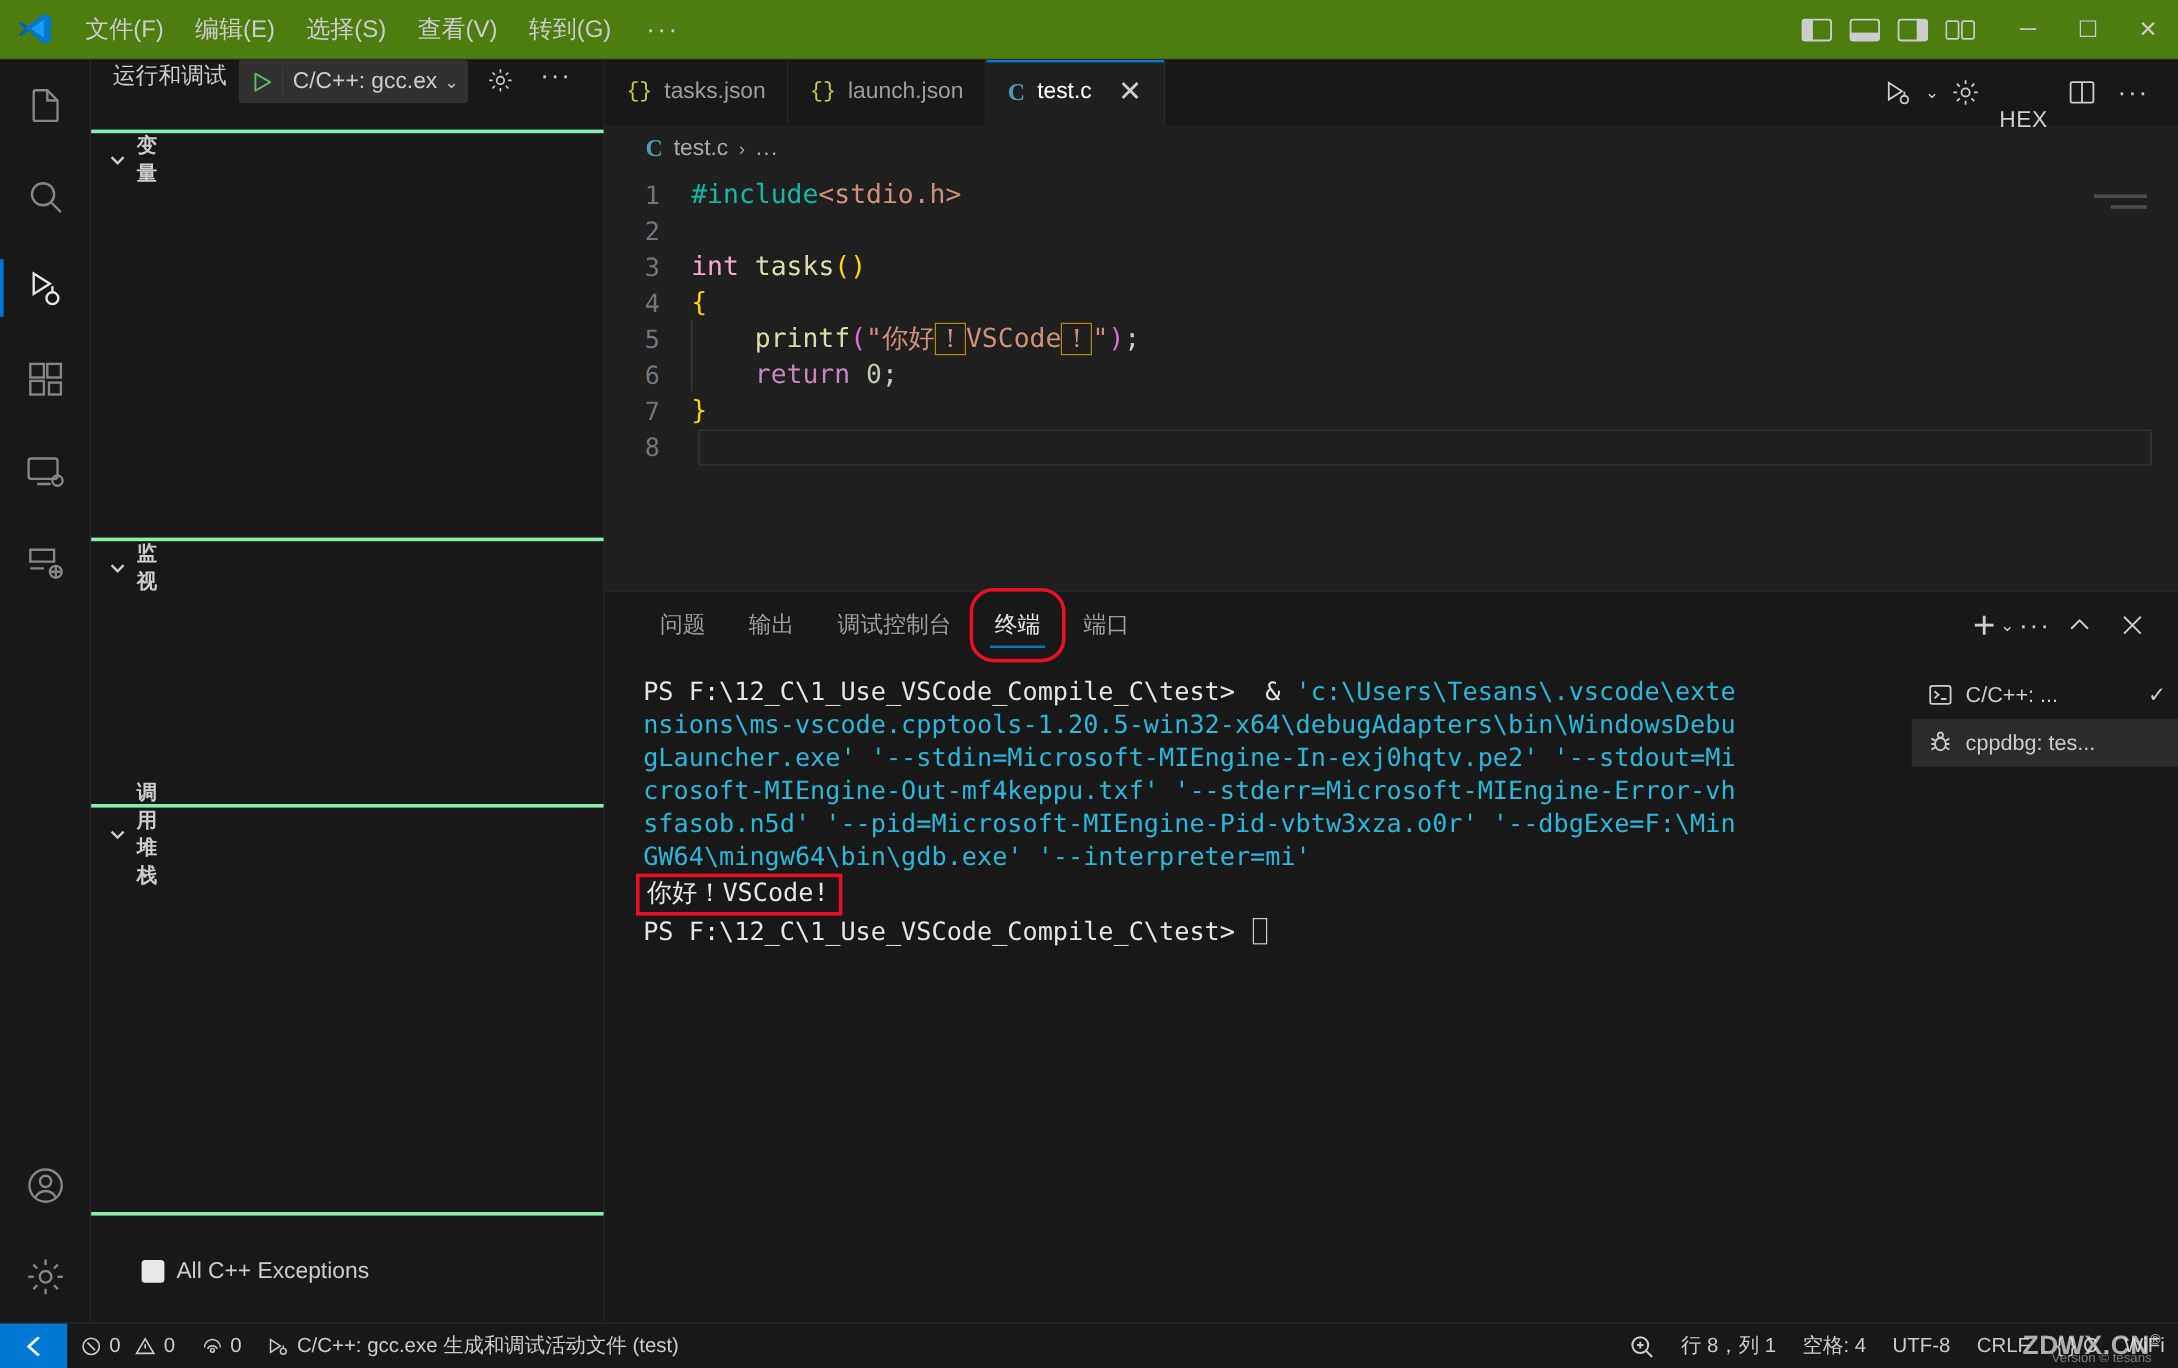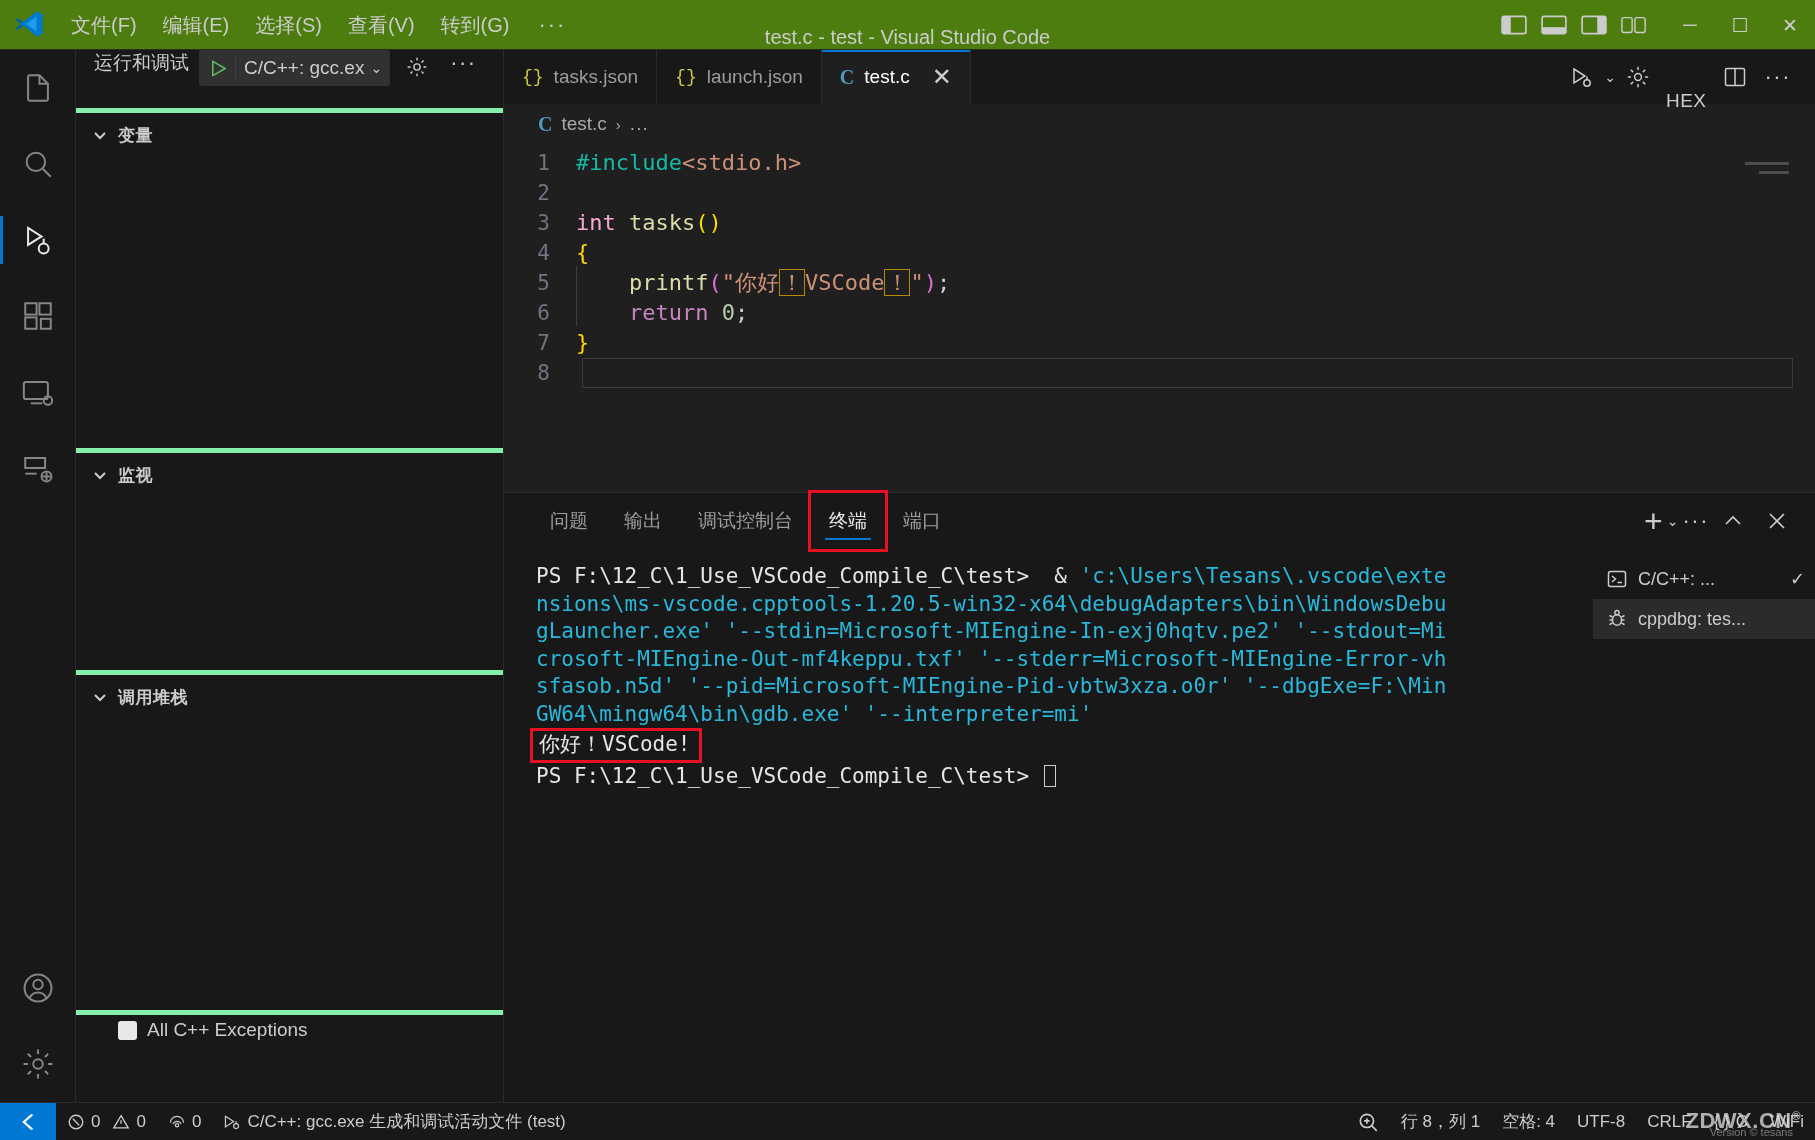--- a/index.html
+++ b/index.html
@@ -69,21 +69,21 @@
   .play-ico svg { width: 19px; height: 19px; }
   .launch-name {
     font-size: 19px; color: #cccccc; padding: 0 2px 0 8px; white-space: nowrap;
     overflow: hidden; text-overflow: clip; border-left: 1px solid #3f3f3f; margin-left: 4px;
   }
   .chev { font-size: 14px; color: #cccccc; padding: 0 4px; }
   .tb-ico { width: 34px; height: 34px; display: flex; align-items: center; justify-content: center; color: #cccccc; }
   .tb-ico svg { width: 22px; height: 22px; stroke: #cccccc; fill: none; stroke-width: 1.5; }
   .tb-dots { font-size: 22px; color: #cccccc; letter-spacing: 1.5px; padding: 0 6px; }
 
-  .pane { border-top: 5px solid #86efac; display: flex; flex-direction: column; min-height: 0; }
+  .pane { border-top: 3px solid #86efac; display: flex; flex-direction: row; min-height: 0; }
   .pane-header { height: 44px; display: flex; align-items: center; padding-left: 14px; gap: 8px; flex: 0 0 44px; }
   .pane-chev { width: 20px; height: 20px; display: flex; align-items: center; justify-content: center; }
   .pane-chev svg { width: 16px; height: 16px; stroke: #cccccc; fill: none; stroke-width: 2; }
   .pane-title { font-size: 17px; font-weight: bold; color: #cccccc; letter-spacing: .5px; }
   .pane-body { flex: 1; min-height: 0; }
   .pane-vars { flex: 0 0 340px; }
   .pane-watch { flex: 0 0 222px; }
   .pane-stack { flex: 1 1 auto; }
   .pane-bp { flex: 0 0 92px; }
   .bp-row { display: flex; align-items: center; gap: 10px; padding: 4px 0 0 42px; }
@@ -161,21 +161,21 @@
   .panel-tabs { height: 56px; display: flex; align-items: center; padding-left: 28px; position: relative; flex: 0 0 56px; }
   .ptab {
     font-size: 19px; color: #9d9d9d; padding: 0 18px; height: 56px; display: flex;
     align-items: center; position: relative; cursor: pointer;
   }
   .ptab.active { color: #e7e7e7; }
   .ptab.active::after {
     content: ""; position: absolute; left: 14px; right: 14px; bottom: 9px; height: 2px; background: #0078d4;
   }
   .ptab.boxed {
-    outline: 3px solid #e81123; outline-offset: 0px;
+    outline: 3px solid #e81123; outline-offset: 0px; border-radius: 17px;
   }
   .panel-actions { position: absolute; right: 18px; display: flex; align-items: center; gap: 4px; }
   .pa-ico { width: 40px; height: 40px; display: flex; align-items: center; justify-content: center; }
   .pa-ico svg { width: 24px; height: 24px; stroke: #cccccc; fill: none; stroke-width: 1.6; }
   .pa-plus { font-size: 32px; color: #cccccc; line-height: 1; }
   .pa-chev { font-size: 14px; color: #cccccc; }
   .pa-dots { font-size: 22px; color: #cccccc; letter-spacing: 1.5px; }
 
   .panel-main { flex: 1; display: flex; min-height: 0; }
   .term-body { flex: 1; position: relative; padding: 14px 0 0 32px; min-width: 0; overflow: hidden; }
@@ -243,21 +243,20 @@
       </svg>
     </div>
     <div class="menu-items">
       <div class="menu-item">文件(F)</div>
       <div class="menu-item">编辑(E)</div>
       <div class="menu-item">选择(S)</div>
       <div class="menu-item">查看(V)</div>
       <div class="menu-item">转到(G)</div>
       <div class="menu-more">···</div>
     </div>
-    <div class="win-title">test.c - test - Visual Studio Code</div>
     <div class="win-controls">
       <div class="layout-ctrls">
         <div class="lay-ico">
           <svg viewBox="0 0 24 18">
               <rect x="1" y="1" width="22" height="16" rx="2" stroke="#cccccc" fill="none" stroke-width="1.5"></rect>
               <rect x="1" y="1" width="8" height="16" fill="#cccccc"></rect>
             </svg>
         </div>
         <div class="lay-ico">
           <svg viewBox="0 0 24 18">

